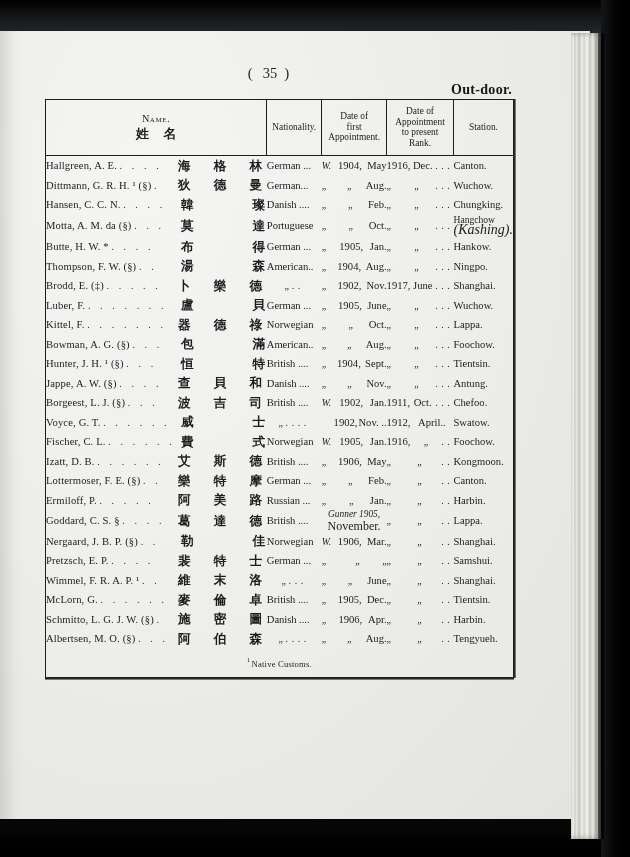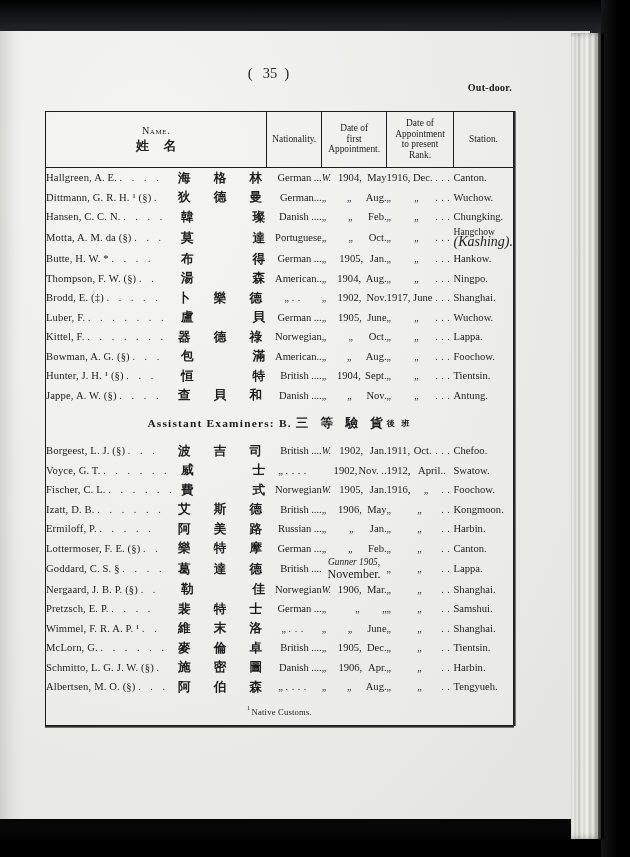--- a/index.html
+++ b/index.html
@@ -104,31 +104,31 @@
     color: #2a2a2a;
   }
   .folio .paren { font-size: 15px; }
   .folio .num { letter-spacing: 0; margin: 0 7px; }
 
   
   .outdoor {
     position: absolute;
     right: 78px;
     top: 51px;
-    font-size: 10px;
+    font-size: 14px;
     font-weight: bold;
     letter-spacing: .3px;
     color: #161616;
   }
 
   
   .tablewrap {
     position: absolute;
     left: 45px;
-    top: 80px;
+    top: 68px;
     width: 467px;
     border: 1px solid #1d1d1d;
     box-shadow: 1.6px 0 0 0 #2a2a2a, 0 1.6px 0 0 #2a2a2a;
     background: rgba(255,255,255,0.12);
   }
   table.reg {
     width: 100%;
     border-collapse: collapse;
     font-size: 10.3px;
     color: #1c1c1c;
@@ -225,21 +225,20 @@
     display: flex;
     justify-content: space-between;
   }
   .cn-name.two { padding: 0 3px; }
 
   td.nat {
     padding: 0 2px 0 4px;
     font-size: 9.3px;
     white-space: nowrap;
     letter-spacing: -.05px;
-    text-align: right;
   }
   td.dcol {
     font-size: 9.6px;
     padding: 0 4px 0 3px;
     white-space: nowrap;
   }
   td.dcol .row3 {
     display: flex;
     justify-content: space-between;
     align-items: baseline;
@@ -599,23 +598,20 @@
                 </td>
                 <td class="dcol vl">
                   <span class="row3">
                     <span class="f1"><span class="dq">„</span></span>
                     <span class="f2"><span class="dq">„</span></span>
                     <span class="f3 leaders">...</span>
                   </span>
                 </td>
                 <td class="stn vl"><span>Antung.</span></td>
               </tr>
-              <tr class="section">
-                <td colspan="5"><span class="sec-title"><span class="sp">Assistant  Examiners:  B.</span></span><span class="sec-cn">三 等 驗 貨</span><span class="sec-cn-small">後 班</span></td>
-              </tr>
               <tr class="datarow">
                 <td class="name-cell"><span class="nm">Borgeest, L. J. (§)</span> <span class="leaders">. . .</span><span class="cn-name ">
                     <span>波</span>
                     <span>吉</span>
                     <span>司</span>
                   </span></td>
                 <td class="nat vl"><span>British ....</span></td>
                 <td class="dcol vl">
                   <span class="row3">
                     <span class="f1"><span class="wpre">W.</span></span>
@@ -693,20 +689,43 @@
                 <td class="dcol vl">
                   <span class="row3">
                     <span class="f1"><span class="dq">„</span></span>
                     <span class="f2"><span class="dq">„</span></span>
                     <span class="f3 leaders">..</span>
                   </span>
                 </td>
                 <td class="stn vl"><span>Kongmoon.</span></td>
               </tr>
               <tr class="datarow">
+                <td class="name-cell"><span class="nm">Lottermoser, F. E. (§)</span> <span class="leaders">. .</span><span class="cn-name ">
+                    <span>樂</span>
+                    <span>特</span>
+                    <span>摩</span>
+                  </span></td>
+                <td class="nat vl"><span>German ...</span></td>
+                <td class="dcol vl">
+                  <span class="row3">
+                    <span class="f1"><span class="dq">„</span></span>
+                    <span class="f2"><span class="dq">„</span></span>
+                    <span class="f3">Feb.</span>
+                  </span>
+                </td>
+                <td class="dcol vl">
+                  <span class="row3">
+                    <span class="f1"><span class="dq">„</span></span>
+                    <span class="f2"><span class="dq">„</span></span>
+                    <span class="f3 leaders">..</span>
+                  </span>
+                </td>
+                <td class="stn vl"><span>Canton.</span></td>
+              </tr>
+              <tr class="datarow">
                 <td class="name-cell"><span class="nm">Ermiloff, P.</span> <span class="leaders">. . . . .</span><span class="cn-name ">
                     <span>阿</span>
                     <span>美</span>
                     <span>路</span>
                   </span></td>
                 <td class="nat vl"><span>Russian ...</span></td>
                 <td class="dcol vl">
                   <span class="row3">
                     <span class="f1"><span class="dq">„</span></span>
                     <span class="f2"><span class="dq">„</span></span>
@@ -714,43 +733,20 @@
                   </span>
                 </td>
                 <td class="dcol vl">
                   <span class="row3">
                     <span class="f1"><span class="dq">„</span></span>
                     <span class="f2"><span class="dq">„</span></span>
                     <span class="f3 leaders">..</span>
                   </span>
                 </td>
                 <td class="stn vl"><span>Harbin.</span></td>
-              </tr>
-              <tr class="datarow">
-                <td class="name-cell"><span class="nm">Lottermoser, F. E. (§)</span> <span class="leaders">. .</span><span class="cn-name ">
-                    <span>樂</span>
-                    <span>特</span>
-                    <span>摩</span>
-                  </span></td>
-                <td class="nat vl"><span>German ...</span></td>
-                <td class="dcol vl">
-                  <span class="row3">
-                    <span class="f1"><span class="dq">„</span></span>
-                    <span class="f2"><span class="dq">„</span></span>
-                    <span class="f3">Feb.</span>
-                  </span>
-                </td>
-                <td class="dcol vl">
-                  <span class="row3">
-                    <span class="f1"><span class="dq">„</span></span>
-                    <span class="f2"><span class="dq">„</span></span>
-                    <span class="f3 leaders">..</span>
-                  </span>
-                </td>
-                <td class="stn vl"><span>Canton.</span></td>
               </tr>
               <tr class="datarow">
                 <td class="name-cell"><span class="nm">Goddard, C. S. §</span> <span class="leaders">. . . .</span><span class="cn-name ">
                     <span>葛</span>
                     <span>達</span>
                     <span>德</span>
                   </span></td>
                 <td class="nat vl"><span>British ....</span></td>
                 <td class="dcol vl">
                   <span class="two-line"><span class="gunner">Gunner 1905,</span><span class="l2">November.</span></span>

